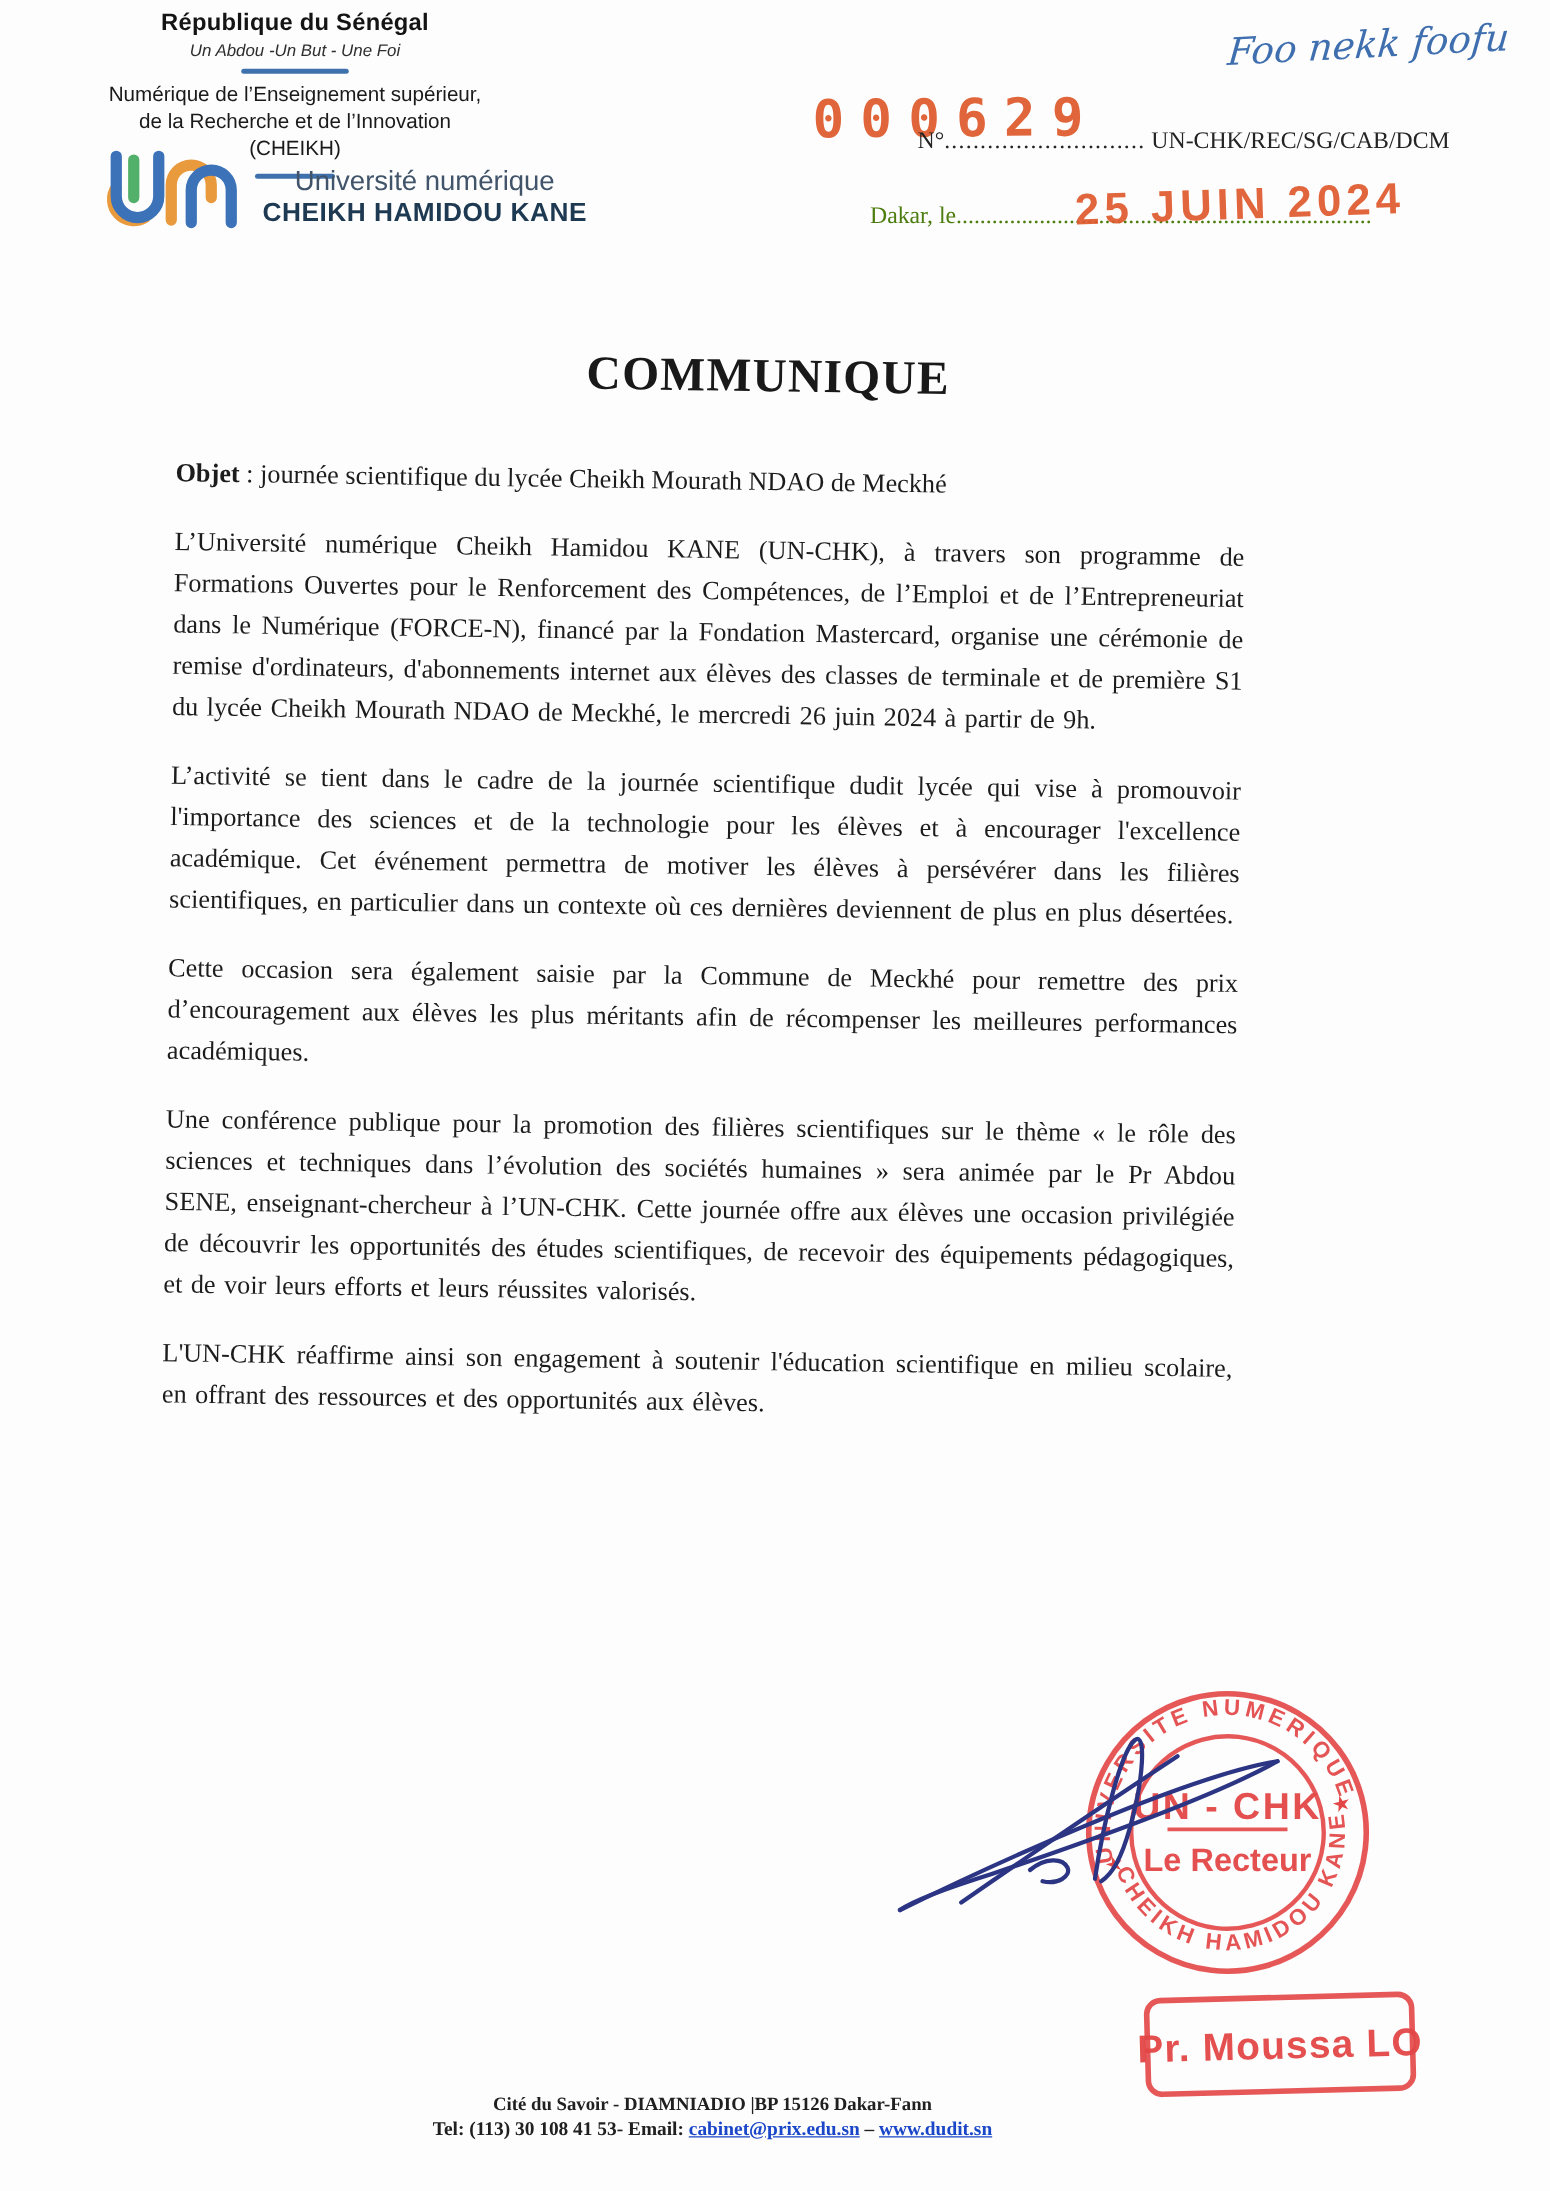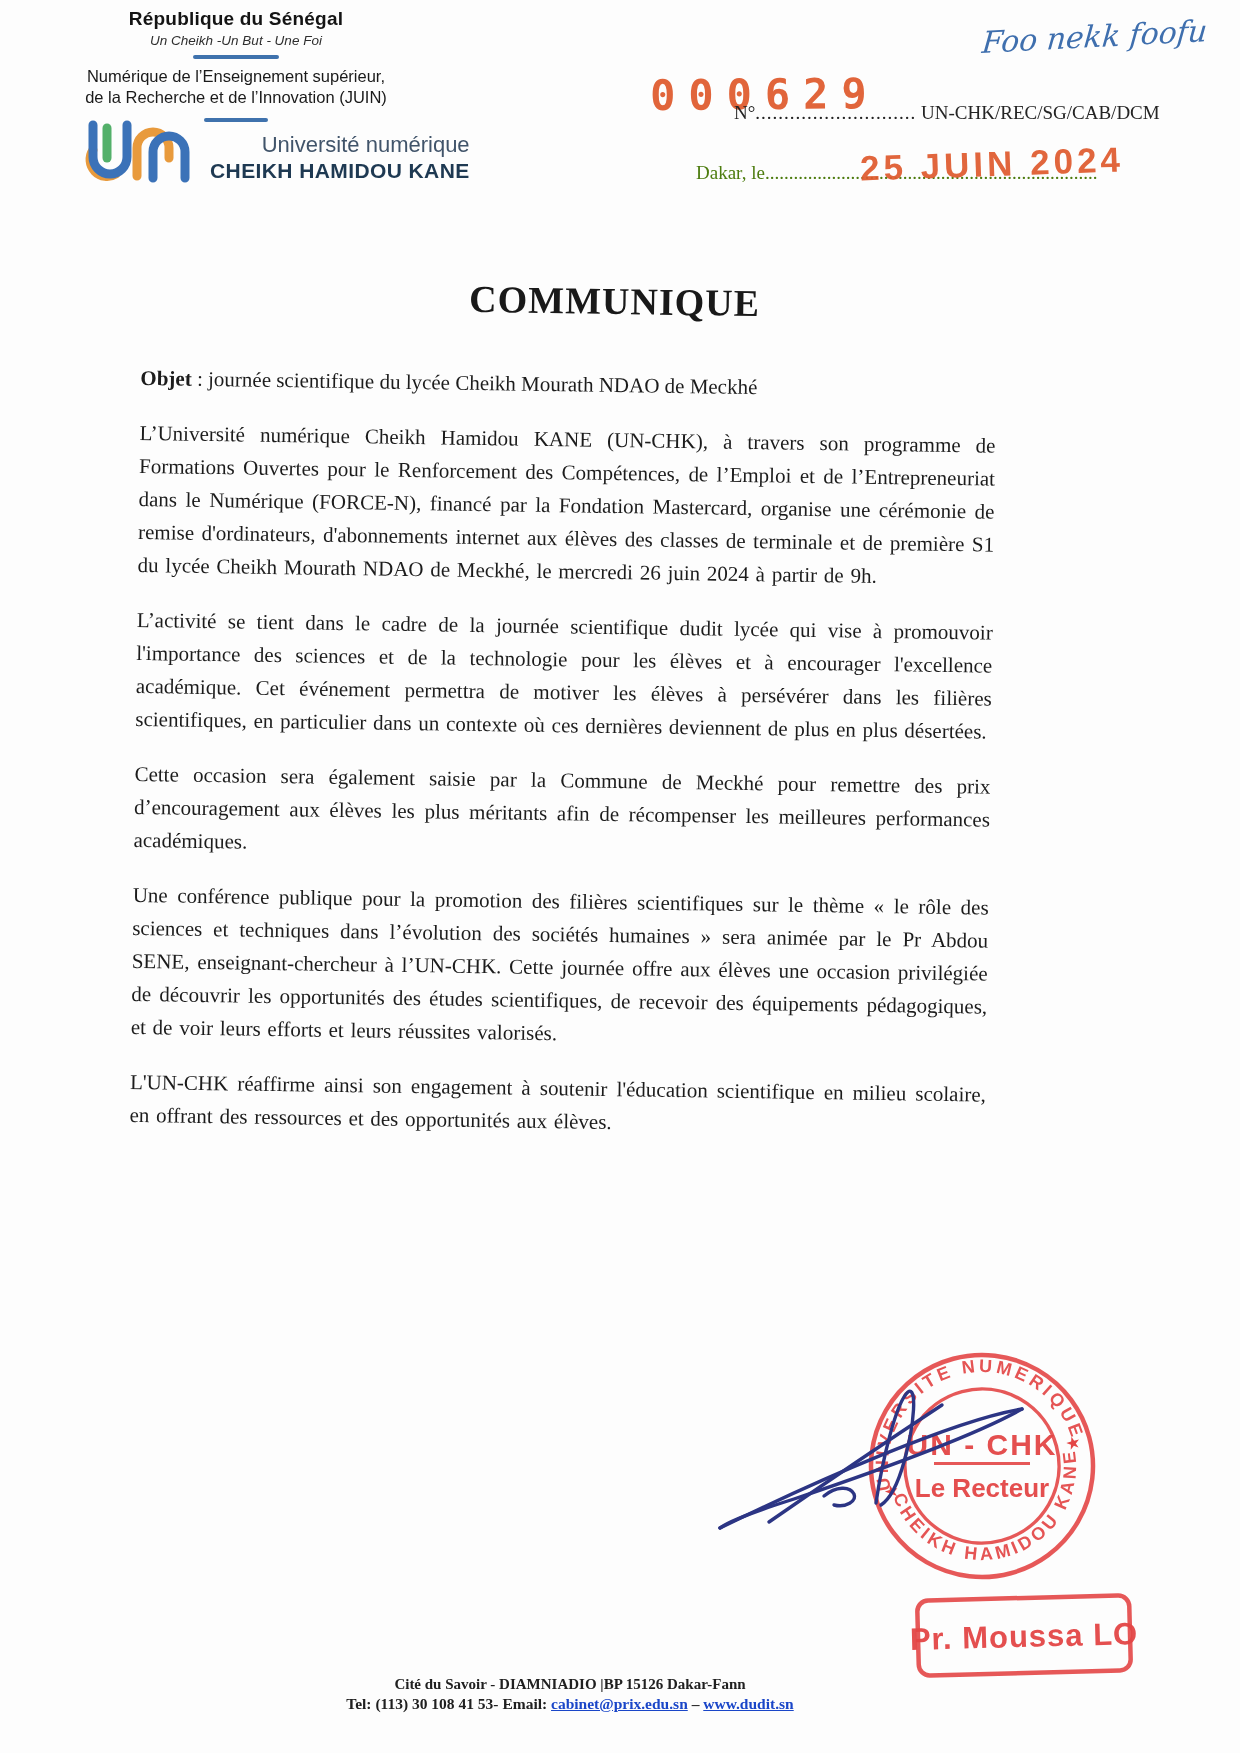--- a/index.html
+++ b/index.html
@@ -9,21 +9,21 @@
   
   .hdr{position:absolute;left:52px;top:8px;width:320px;text-align:center;font-family:"Liberation Sans",sans-serif;}
   .hdr .republic{font-size:19px;font-weight:bold;color:#141414;letter-spacing:.2px;}
   .hdr .motto{font-size:13.5px;font-style:italic;color:#2e2e2e;margin-top:3px;}
   .hdr .divider{height:4px;background:#3f72ad;border-radius:2px;margin:7px auto 7px;}
   .hdr .div1{width:86px;}
   .hdr .div2{width:64px;margin-top:9px;}
   .hdr .ministry{font-size:16.5px;color:#1a1a1a;line-height:1.3;}
 
   .logo-row{position:absolute;left:56px;top:112px;display:flex;align-items:flex-start;}
-  .logo-text{margin-left:12px;padding-top:20px;font-family:"Liberation Sans",sans-serif;text-align:right;}
+  .logo-text{margin-left:12px;padding-top:20px;font-family:"Liberation Sans",sans-serif;text-align:center;}
   .logo-line1{font-size:22px;color:#41546a;}
   .logo-line2{font-size:21px;font-weight:bold;color:#1e3952;letter-spacing:.4px;margin-top:1px;}
 
   
   .handwriting{position:absolute;left:958px;top:18px;font-family:"DejaVu Serif",serif;font-style:italic;
                font-size:30px;color:#3f6fae;transform:rotate(-3deg) skewX(-8deg);white-space:nowrap;}
   .num-stamp{position:absolute;left:626px;top:70px;font-family:"DejaVu Sans Mono",monospace;font-weight:bold;
              font-size:42px;letter-spacing:13px;color:#df5a2d;transform:rotate(-.5deg);opacity:.93;white-space:nowrap;}
   .ref-line{position:absolute;left:710px;top:102px;font-size:19px;color:#242424;white-space:nowrap;}
   .ref-line .dots{letter-spacing:1px;}
@@ -50,24 +50,24 @@
   svg text{font-family:"Liberation Sans",sans-serif;}
   .overlay{position:absolute;left:0;top:0;pointer-events:none;}
 </style>
 </head>
 <body>
 
 <div id="page">
 
   <div class="hdr">
     <div class="republic">République du Sénégal</div>
-    <div class="motto">Un Cheikh -Un But - Une Foi</div>
+    <div class="motto">Un Abdou -Un But - Une Foi</div>
     <div class="divider div1"></div>
     <div class="ministry">Numérique de l’Enseignement supérieur,</div>
-    <div class="ministry">de la Recherche et de l’Innovation (JUIN)</div>
+    <div class="ministry">de la Recherche et de l’Innovation (CHEIKH)</div>
     <div class="divider div2"></div>
   </div>
 
   <div class="logo-row">
     <svg width="118" height="86" viewBox="0 0 118 86">
       <g fill="none" stroke-linecap="round" stroke-width="9">
         <path d="M 13,38 A 17 17 0 0 0 36,62" stroke="#e89a3c"></path>
         <path d="M 13,13 L 13,45 A 17 17 0 0 0 47,45 L 47,13" stroke="#3b72b8"></path>
         <path d="M 27,16 L 27,46" stroke="#53b06a"></path>
         <path d="M 57,64 L 57,36 A 16 16 0 0 1 89,36 L 89,46" stroke="#e89a3c"></path>

